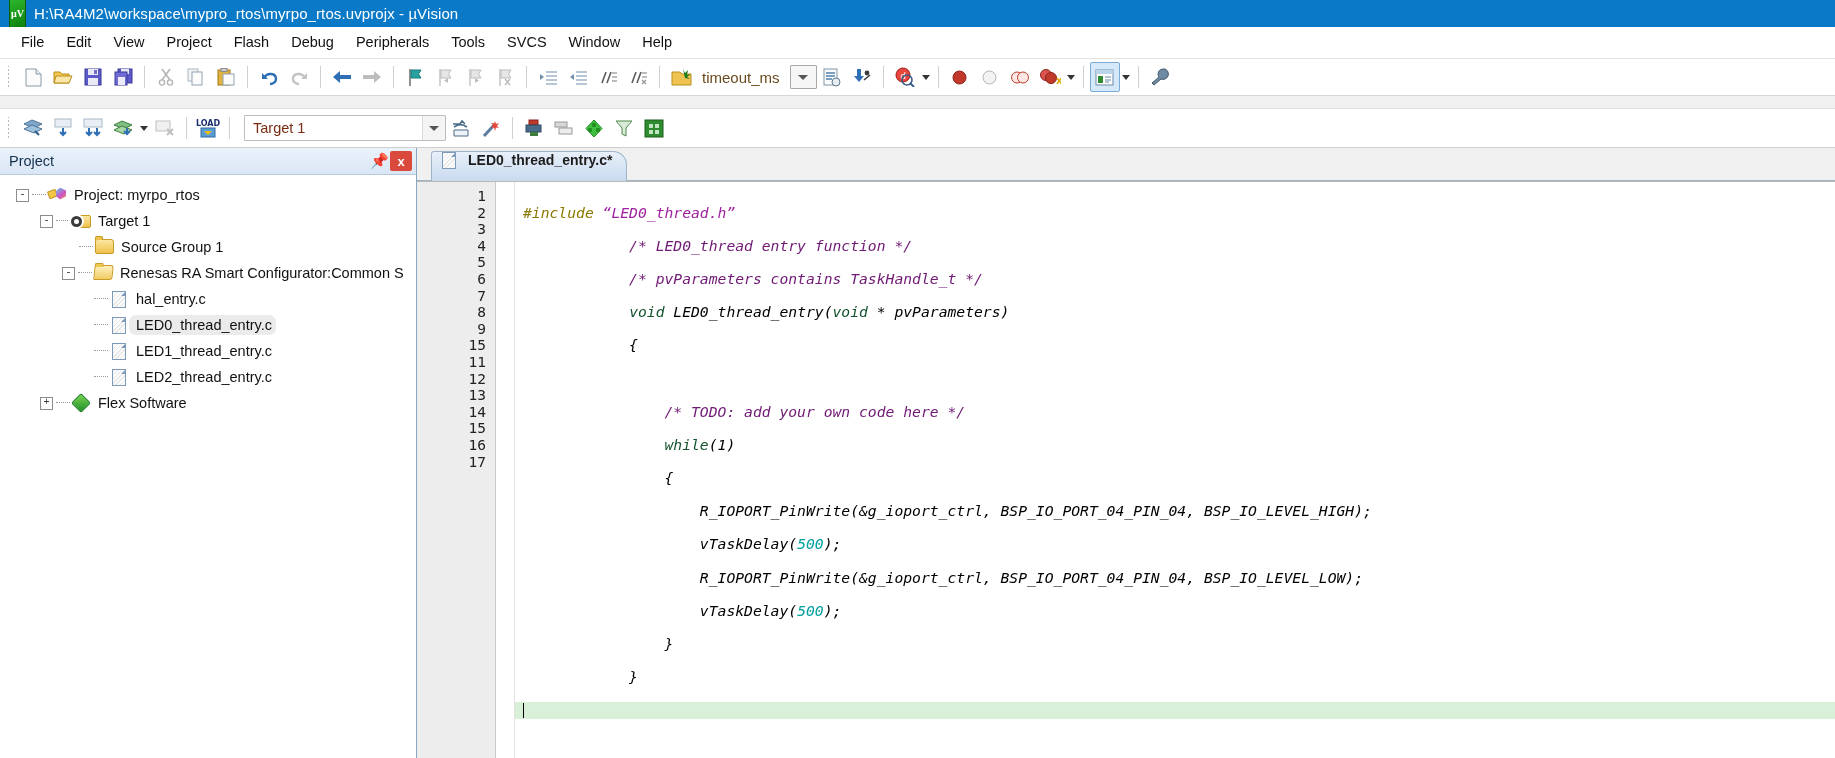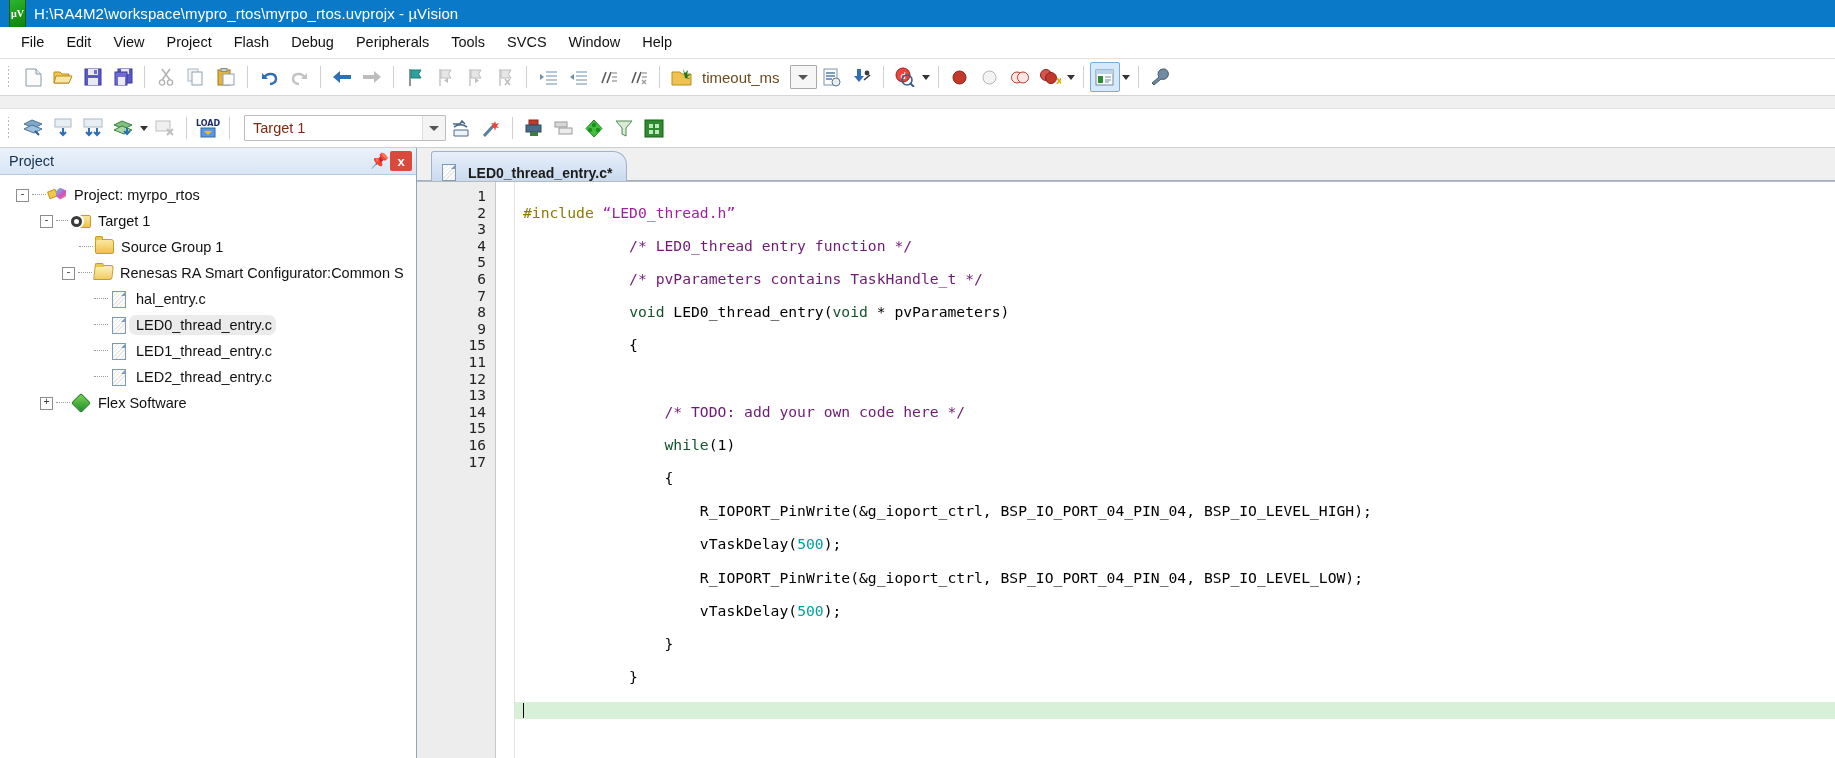--- a/index.html
+++ b/index.html
@@ -151,36 +151,36 @@
     border:1px solid #157a1d;box-sizing:border-box;
   }
 
   
   .editor-area{flex:1;display:flex;flex-direction:column;min-width:0;background:#fff;}
   .tabstrip{
     height:32px;min-height:32px;background:#f0f0f0;border-bottom:1px solid #9fb4c8;
     display:flex;align-items:flex-end;padding-left:14px;
   }
   .tab{
-    height:29px;display:flex;align-items:flex-end;gap:7px;padding:0 14px 0 10px;
+    height:29px;display:flex;align-items:flex-start;gap:7px;padding:0 14px 0 10px;
     background:linear-gradient(#e8f0fa,#c9daef);border:1px solid #9fb4c8;border-bottom:none;
     border-radius:3px 14px 0 0;font-size:14px;font-weight:bold;color:#1c1c1c;cursor:pointer;
     position:relative;top:1px;white-space:nowrap;
   }
   .tab .ic-file{margin-left:0;}
 
   .code-wrap{flex:1;display:flex;min-height:0;border-top:1px solid #b9b9b9;}
   .gutter{
     width:78px;min-width:78px;background:#ededed;border-right:1px solid #c9c9c9;
     font-family:"DejaVu Sans Mono","Liberation Mono",monospace;font-size:14.5px;color:#222;
     text-align:right;padding-top:6px;position:relative;
   }
   .gln{height:16.6px;line-height:16.6px;padding-right:9px;white-space:nowrap;position:relative;}
 
-  .codecol{flex:1;position:relative;min-width:0;background:#fff;overflow:hidden;}
+  .codecol{flex:1;position:relative;min-width:0;background:#fff;overflow:hidden;font-style:italic;}
   .selbar{width:18px;min-width:18px;background:#fff;border-right:1px solid #e3e3e3;}
   .code{
     font-family:"DejaVu Sans Mono","Liberation Mono",monospace;font-size:14.7px;line-height:16.6px;
     padding-top:6px;white-space:pre;color:#000;
   }
   .ln{height:16.6px;position:relative;padding-left:8px;}
   .ln.cur{background:#d7f0d7;}
   .cursor{position:absolute;left:8px;top:1px;width:1px;height:15px;background:#000;}
   .kw{color:#14532d;}
   .str{color:#a020a0;}

